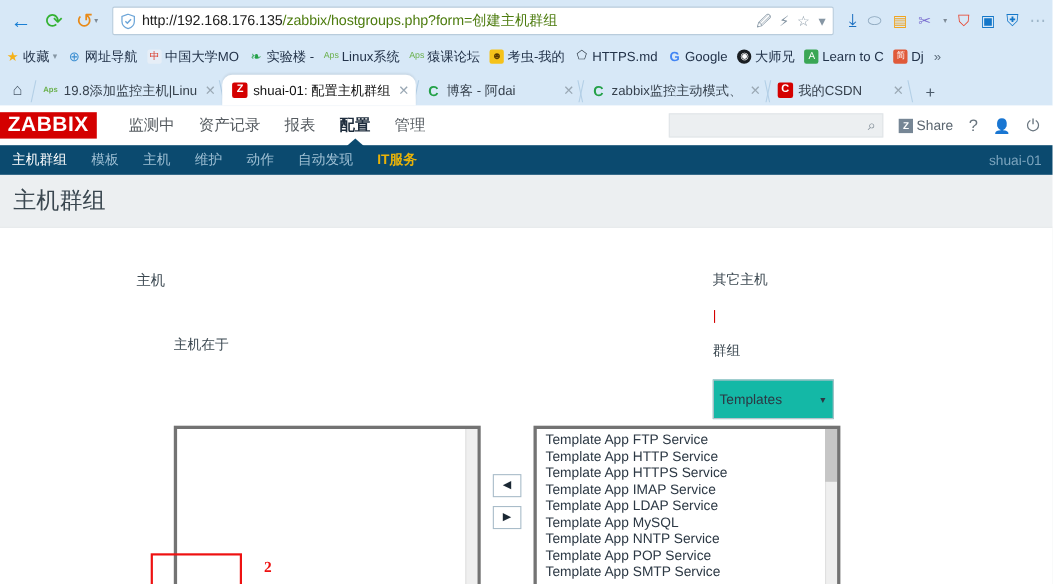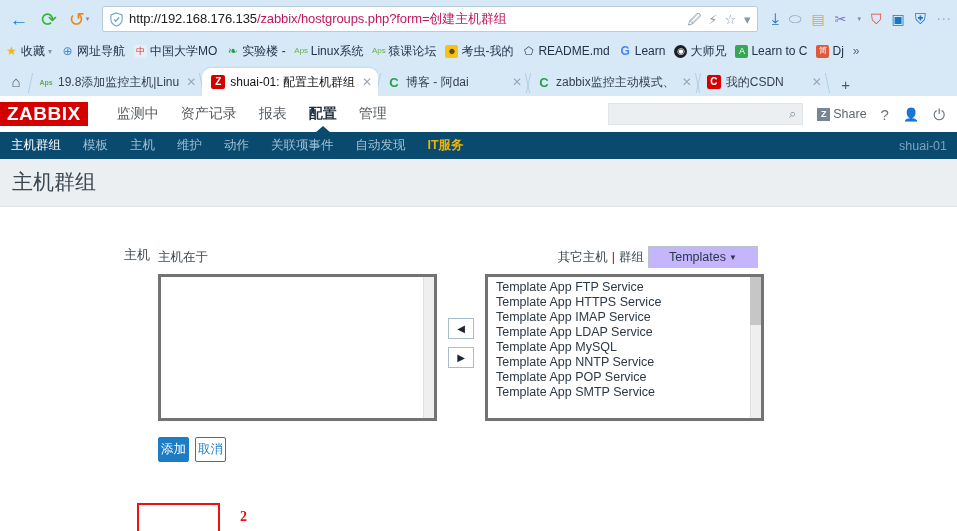--- a/index.html
+++ b/index.html
@@ -44,21 +44,21 @@
   }
   .shield-ico {
     width:15px;height:15px;flex:0 0 auto;margin-right:5px;
     color:#5b9bd5;
   }
   .url-text {
     flex:1 1 auto; font-size:13px; color:#202020;
     white-space:nowrap; overflow:hidden;
     letter-spacing:-0.1px;
   }
-  .url-text .dim { color:#be185d; }
+  .url-text .dim { color:#4d7c0f; }
   .url-icons { display:flex; align-items:center; gap:7px; flex:0 0 auto; padding-left:6px;}
   .url-icons span { color:#8696a4; font-size:13px; line-height:1; }
 
   .tool-icons { display:flex; align-items:center; gap:10px; flex:0 0 auto; padding-left:6px; }
   .tool-icons > * { display:flex; align-items:center; justify-content:center; }
 
   .bm-row {
     height: 26px;
     display:flex; align-items:center;
     padding: 0 5px;
@@ -237,30 +237,30 @@
 
   .hosts-row { margin-top: 15px; display:flex; align-items:flex-start; }
   .hosts-body { display:flex; flex-direction:column; }
   .hosts-head {
     display:flex; align-items:center;
     width: 600px;
     margin-bottom: 6px;
   }
   .hosts-head .left-cap { font-size:12.5px; color:#3a4750; }
   .hosts-head .right-cap {
-    margin-left:auto; display:flex; align-items:center; gap:4px;
-    font-size:12.5px; color:#3a4750;
+    margin-left:auto; display:flex; align-items:flex-start; gap:17px;
+    font-size:12.5px; color:#3a4750;flex-direction:column;
   }
   .right-cap .sep { color:#d40000; }
   .tpl-select {
-    border:1px solid #b8c2cb; background:#c4b5fd;
-    height:22px; width:110px;
+    border:1px solid #b8c2cb; background:#14b8a6;
+    height:36px; width:110px;
     font-size:12.5px; color:#2c3844;
     display:flex; align-items:center; justify-content:space-between;
-    padding: 0 20px;
+    padding: 0 5px;
   }
   .tpl-select .car { font-size:8px; color:#2c3844; }
 
   .dual-wrap { display:flex; align-items:flex-start; }
   .listbox {
     border:3px solid #737373;
     background:#ffffff;
     width: 279px; height: 147px;
     position:relative;
     overflow:hidden;
@@ -374,25 +374,25 @@
     <div class="bm">
       <span class="favicon" style="background:transparent;color:#6ab04c;font-size:8px;">Aps</span>
       <span class="bm-label">猿课论坛</span>
     </div>
     <div class="bm">
       <span class="favicon" style="background:#f5c21a;color:#5a3a00;">☻</span>
       <span class="bm-label">考虫-我的</span>
     </div>
     <div class="bm">
       <span class="favicon" style="background:transparent;color:#2c3844;font-size:11px;">⬠</span>
-      <span class="bm-label">README.md</span>
+      <span class="bm-label">HTTPS.md</span>
     </div>
     <div class="bm">
       <span class="favicon" style="background:transparent;color:#4285f4;font-weight:bold;font-size:12px;">G</span>
-      <span class="bm-label">Learn</span>
+      <span class="bm-label">Google</span>
     </div>
     <div class="bm">
       <span class="favicon" style="background:#1b1f23;color:#fff;border-radius:50%;">◉</span>
       <span class="bm-label">大师兄</span>
     </div>
     <div class="bm">
       <span class="favicon" style="background:#3aa655;color:#fff;">A</span>
       <span class="bm-label">Learn to C</span>
     </div>
     <div class="bm">
@@ -488,23 +488,20 @@
   <div class="zbx-subnav-item">
       <span>主机</span>
     </div>
   <div class="zbx-subnav-item">
       <span>维护</span>
     </div>
   <div class="zbx-subnav-item">
       <span>动作</span>
     </div>
   <div class="zbx-subnav-item">
-      <span>关联项事件</span>
-    </div>
-  <div class="zbx-subnav-item">
       <span>自动发现</span>
     </div>
   <div class="zbx-subnav-item it">
       <span>IT服务</span>
     </div>
   <div class="zbx-user">shuai-01</div>
 </div>
 
 <div class="page">
   <div class="page-title">主机群组</div>
@@ -539,20 +536,21 @@
               <span>◀</span>
             </div>
             <div class="arrow-btn">
               <span>▶</span>
             </div>
           </div>
 
           <div class="listbox">
             <div class="items">
               <div>Template App FTP Service</div>
+              <div>Template App HTTP Service</div>
               <div>Template App HTTPS Service</div>
               <div>Template App IMAP Service</div>
               <div>Template App LDAP Service</div>
               <div>Template App MySQL</div>
               <div>Template App NNTP Service</div>
               <div>Template App POP Service</div>
               <div>Template App SMTP Service</div>
             </div>
             <div class="track">
               <div class="thumb"></div>

